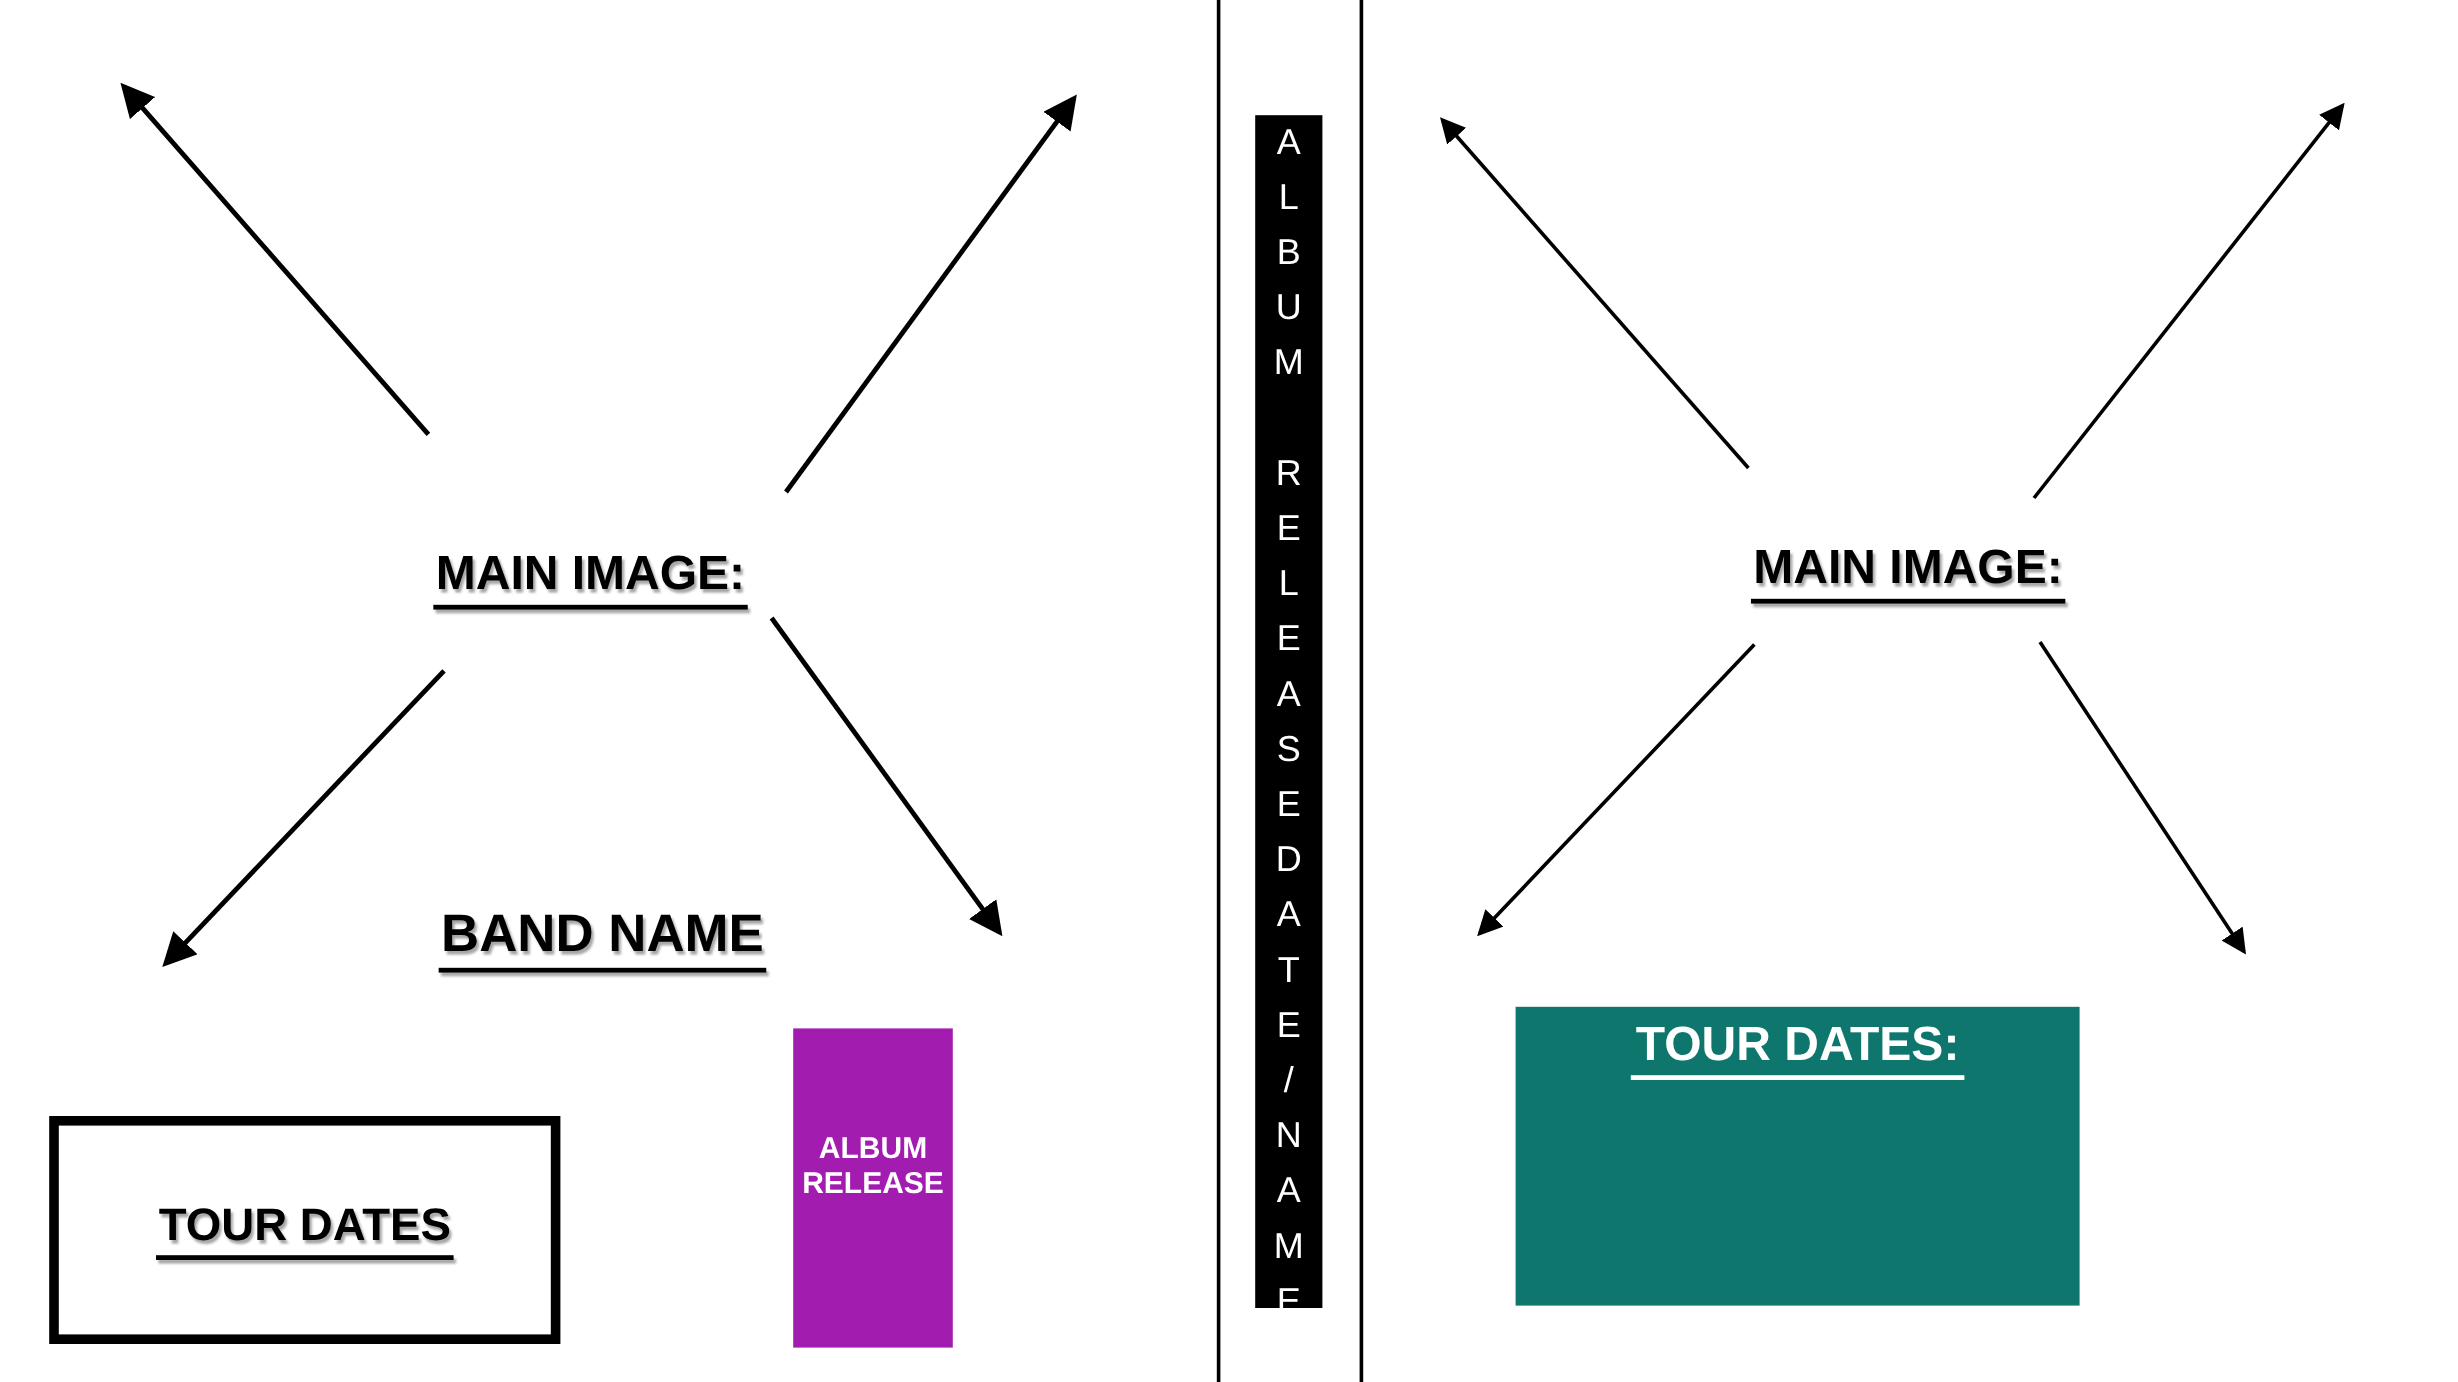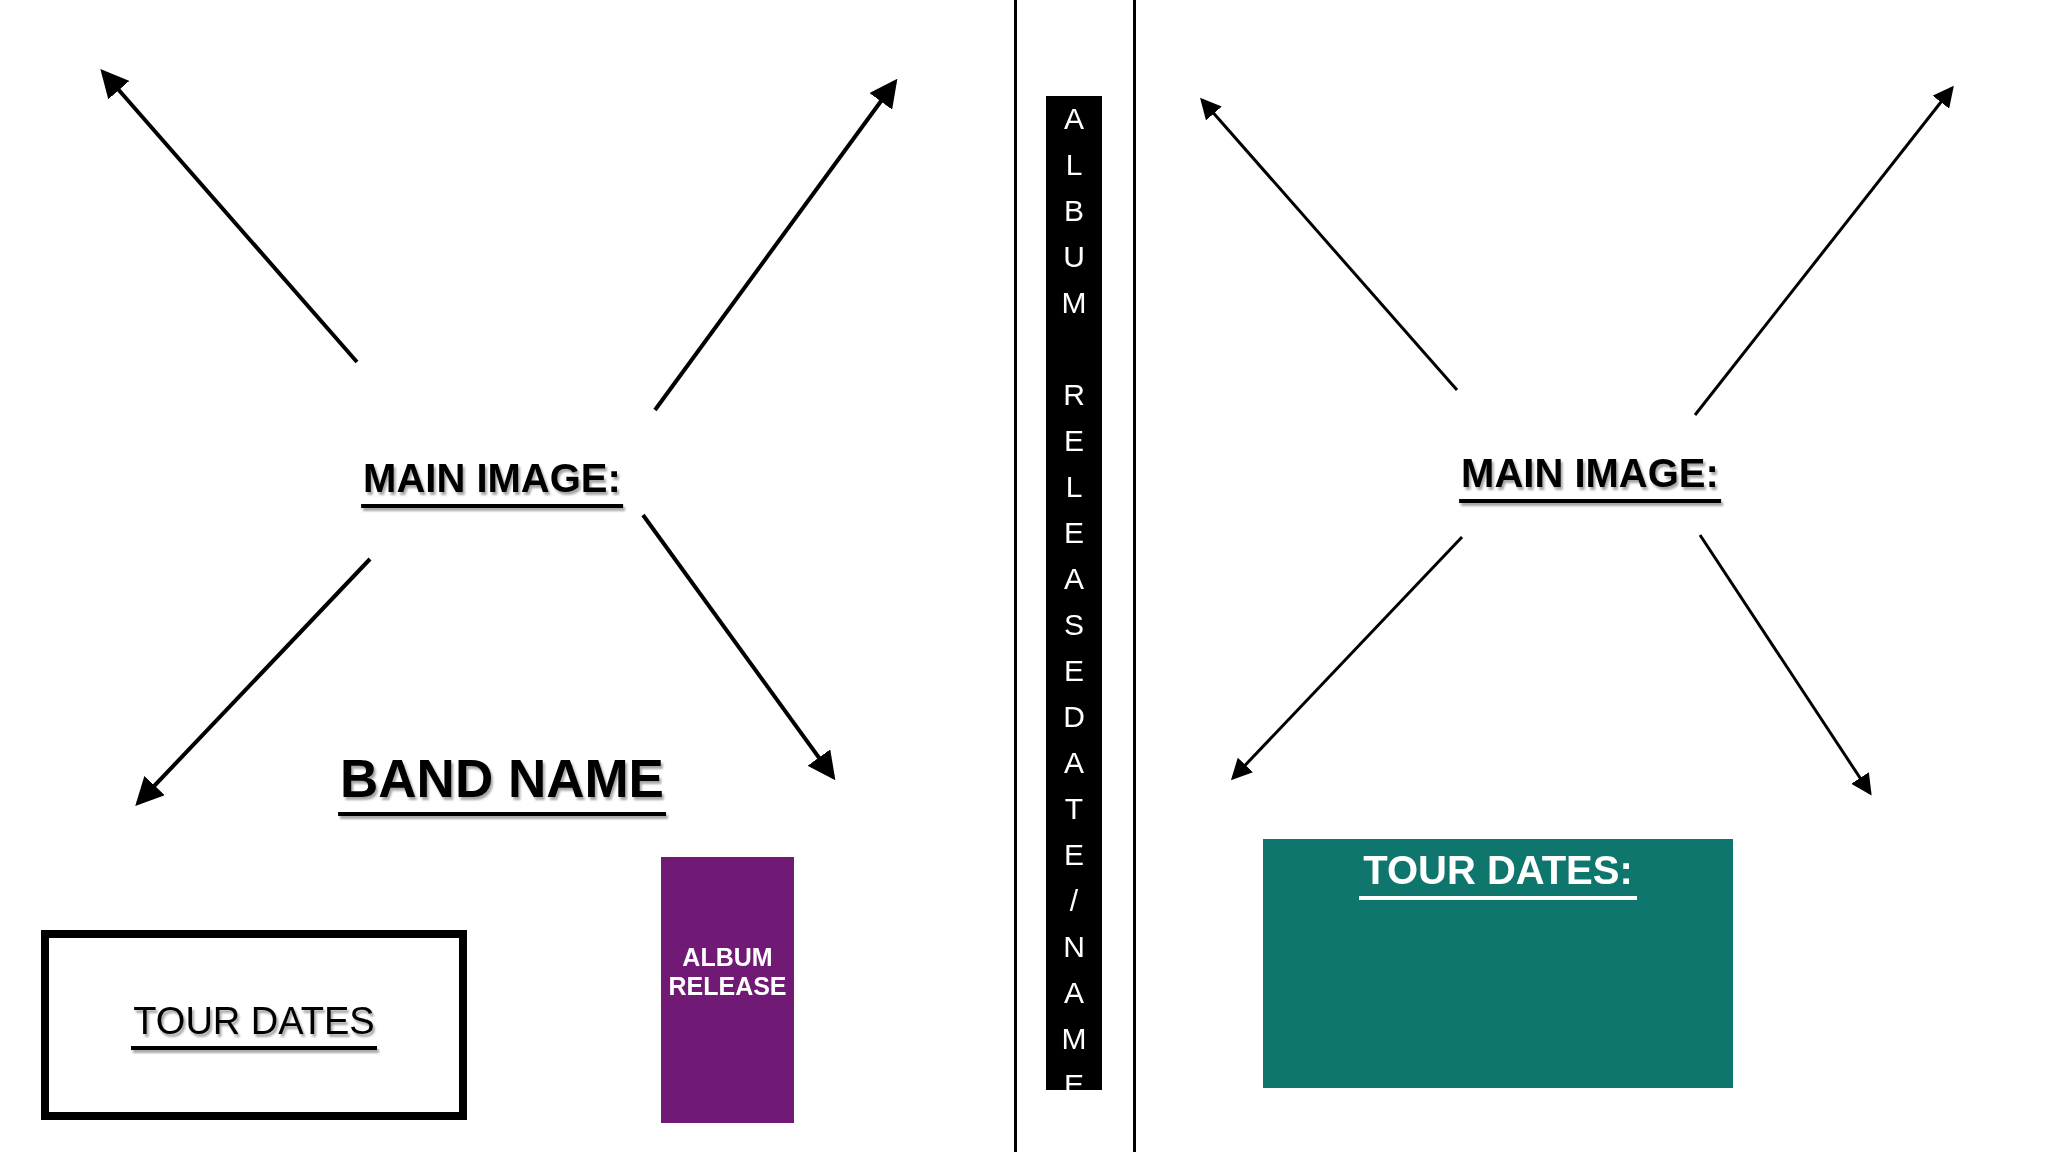--- a/index.html
+++ b/index.html
@@ -21,21 +21,21 @@
     white-space: nowrap;
     filter: drop-shadow(2px 3px 1px rgba(0,0,0,0.35));
     margin-top: 31px;
   }
   .heading .u {
     display: inline-block;
     padding: 0 2px 3px 2px;
     border-bottom: 4px solid currentColor;
   }
   .main-image-left  { left: 492px;  top: 451px;  font-size: 40px; }
-  .band-name        { left: 502px;  top: 751px;  font-size: 53px; }
+  .band-name        { left: 502px;  top: 751px;  font-size: 44px; }
   .main-image-right { left: 1590px; top: 446px;  font-size: 40px; }
 
   .vline {
     position: absolute; top: 0; height: 1152px; width: 3px;
     background: #000;
   }
   .vline-left  { left: 1014px; }
   .vline-right { left: 1133px; }
 
   .spine-bar {
@@ -53,33 +53,33 @@
 
   .tour-box-left {
     position: absolute;
     left: 41px; top: 930px; width: 426px; height: 190px;
     box-sizing: border-box;
     border: 8px solid #000;
     background: #fff;
     display: flex; align-items: center; justify-content: center;
   }
   .tour-box-left .label {
-    font-size: 38px; font-weight: 400; color: #000;
+    font-size: 38px; font-weight: 700; color: #000;
     filter: drop-shadow(2px 3px 1px rgba(0,0,0,0.35));
   }
   .tour-box-left .label .u {
     display: inline-block; padding: 0 2px 3px 2px;
     border-bottom: 4px solid #000;
   }
 
   .album-release-box {
     position: absolute;
     left: 661px; top: 857px; width: 133px; height: 266px;
     box-sizing: border-box;
-    background: #701a75;
+    background: #a21caf;
     color: #fff;
     display: flex; align-items: center; justify-content: center;
     text-align: center;
     padding-bottom: 36px;
     font-size: 25px; font-weight: 700; line-height: 1.15;
   }
 
   .tour-box-right {
     position: absolute;
     left: 1263px; top: 839px; width: 470px; height: 249px;

